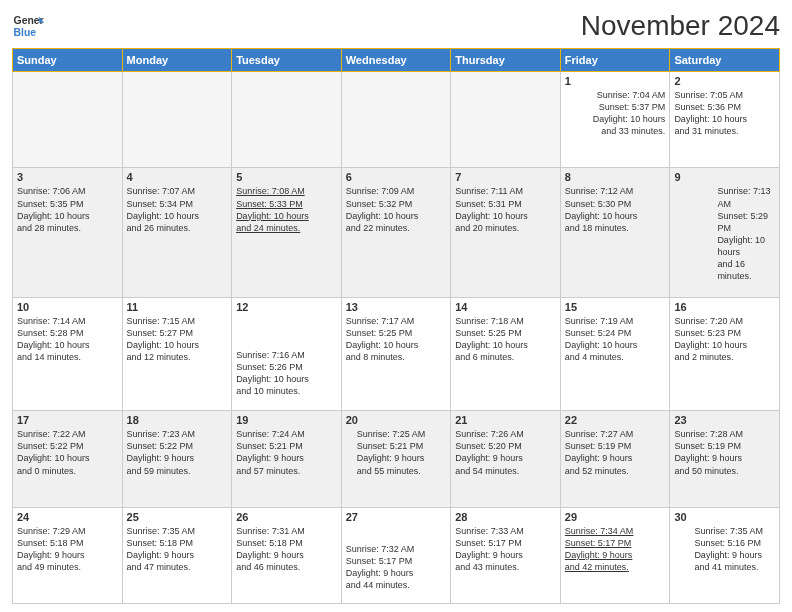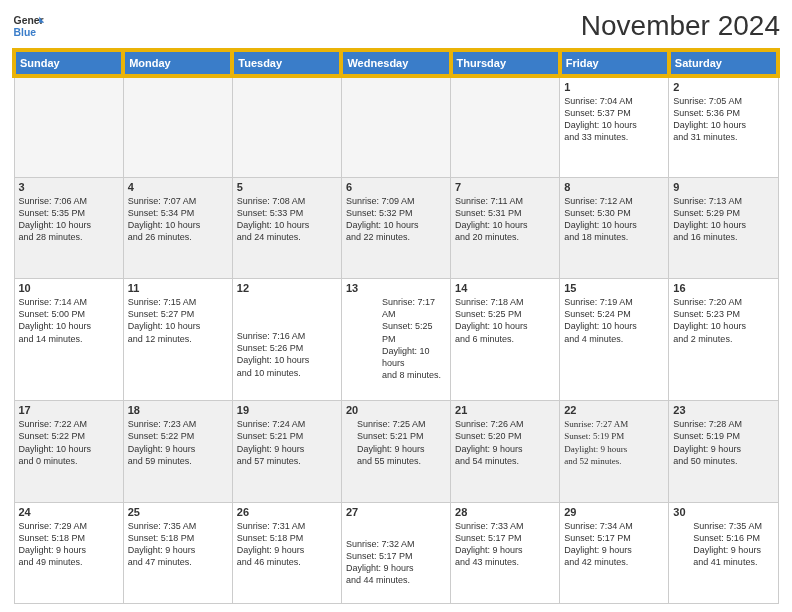--- a/index.html
+++ b/index.html
@@ -52,21 +52,21 @@
       width: 100%;
       table-layout: fixed;
     }
     .calendar th {
       background: #3a7dc9;
       color: #fff;
       font-size: 11px;
       font-weight: bold;
       padding: 5px 4px;
       text-align: left;
-      border: 4px solid #eab308;
+      border: 1px solid #eab308;
     }
     .calendar td {
       border: 1px solid #ccc;
       vertical-align: top;
       padding: 3px 4px;
       font-size: 9px;
       color: #333;
       background: #fff;
       height: 88px;
     }
@@ -123,21 +123,21 @@
     </thead>
     <tbody id="cal-body">
     <tr>
           <td class="empty"></td>
           <td class="empty"></td>
           <td class="empty"></td>
           <td class="empty"></td>
           <td class="empty"></td>
           <td>
             <span class="day-num">1</span>
-            <div class="day-info" style="white-space: pre-line;">Sunrise: 7:04 AM
+            <div class="day-info" style="white-space: pre-line; text-align: right;">Sunrise: 7:04 AM
 Sunset: 5:37 PM
 Daylight: 10 hours
 and 33 minutes.</div>
           </td>
           <td>
             <span class="day-num">2</span>
             <div class="day-info" style="white-space: pre-line;">Sunrise: 7:05 AM
 Sunset: 5:36 PM
 Daylight: 10 hours
 and 31 minutes.</div>
@@ -153,21 +153,21 @@
           </td>
           <td class="shaded">
             <span class="day-num">4</span>
             <div class="day-info" style="white-space: pre-line;">Sunrise: 7:07 AM
 Sunset: 5:34 PM
 Daylight: 10 hours
 and 26 minutes.</div>
           </td>
           <td class="shaded">
             <span class="day-num">5</span>
-            <div class="day-info" style="white-space: pre-line;">Sunrise: 7:08 AM
+            <div class="day-info" style="white-space: pre-line; text-decoration: underline;">Sunrise: 7:08 AM
 Sunset: 5:33 PM
 Daylight: 10 hours
 and 24 minutes.</div>
           </td>
           <td class="shaded">
             <span class="day-num">6</span>
             <div class="day-info" style="white-space: pre-line;">Sunrise: 7:09 AM
 Sunset: 5:32 PM
 Daylight: 10 hours
 and 22 minutes.</div>
@@ -181,51 +181,51 @@
           </td>
           <td class="shaded">
             <span class="day-num">8</span>
             <div class="day-info" style="white-space: pre-line;">Sunrise: 7:12 AM
 Sunset: 5:30 PM
 Daylight: 10 hours
 and 18 minutes.</div>
           </td>
           <td class="shaded">
             <span class="day-num">9</span>
-            <div class="day-info" style="white-space: pre-line;">Sunrise: 7:13 AM
+            <div class="day-info" style="white-space: pre-line; margin-left: 43px;">Sunrise: 7:13 AM
 Sunset: 5:29 PM
 Daylight: 10 hours
 and 16 minutes.</div>
           </td>
         </tr>
         <tr>
           <td>
             <span class="day-num">10</span>
             <div class="day-info" style="white-space: pre-line;">Sunrise: 7:14 AM
-Sunset: 5:00 PM
+Sunset: 5:28 PM
 Daylight: 10 hours
 and 14 minutes.</div>
           </td>
           <td>
             <span class="day-num">11</span>
             <div class="day-info" style="white-space: pre-line;">Sunrise: 7:15 AM
 Sunset: 5:27 PM
 Daylight: 10 hours
 and 12 minutes.</div>
           </td>
           <td>
             <span class="day-num">12</span>
             <div class="day-info" style="white-space: pre-line; margin-top: 36px;">Sunrise: 7:16 AM
 Sunset: 5:26 PM
 Daylight: 10 hours
 and 10 minutes.</div>
           </td>
           <td>
             <span class="day-num">13</span>
-            <div class="day-info" style="white-space: pre-line; margin-left: 36px;">Sunrise: 7:17 AM
+            <div class="day-info" style="white-space: pre-line;">Sunrise: 7:17 AM
 Sunset: 5:25 PM
 Daylight: 10 hours
 and 8 minutes.</div>
           </td>
           <td>
             <span class="day-num">14</span>
             <div class="day-info" style="white-space: pre-line;">Sunrise: 7:18 AM
 Sunset: 5:25 PM
 Daylight: 10 hours
 and 6 minutes.</div>
@@ -276,21 +276,21 @@
           </td>
           <td class="shaded">
             <span class="day-num">21</span>
             <div class="day-info" style="white-space: pre-line;">Sunrise: 7:26 AM
 Sunset: 5:20 PM
 Daylight: 9 hours
 and 54 minutes.</div>
           </td>
           <td class="shaded">
             <span class="day-num">22</span>
-            <div class="day-info" style="white-space: pre-line; font-family: Liberation Serif, serif;">Sunrise: 7:27 AM
+            <div class="day-info" style="white-space: pre-line;">Sunrise: 7:27 AM
 Sunset: 5:19 PM
 Daylight: 9 hours
 and 52 minutes.</div>
           </td>
           <td class="shaded">
             <span class="day-num">23</span>
             <div class="day-info" style="white-space: pre-line;">Sunrise: 7:28 AM
 Sunset: 5:19 PM
 Daylight: 9 hours
 and 50 minutes.</div>
@@ -327,21 +327,21 @@
           </td>
           <td>
             <span class="day-num">28</span>
             <div class="day-info" style="white-space: pre-line;">Sunrise: 7:33 AM
 Sunset: 5:17 PM
 Daylight: 9 hours
 and 43 minutes.</div>
           </td>
           <td>
             <span class="day-num">29</span>
-            <div class="day-info" style="white-space: pre-line;">Sunrise: 7:34 AM
+            <div class="day-info" style="white-space: pre-line; text-decoration: underline;">Sunrise: 7:34 AM
 Sunset: 5:17 PM
 Daylight: 9 hours
 and 42 minutes.</div>
           </td>
           <td>
             <span class="day-num">30</span>
             <div class="day-info" style="white-space: pre-line; margin-left: 20px;">Sunrise: 7:35 AM
 Sunset: 5:16 PM
 Daylight: 9 hours
 and 41 minutes.</div>

